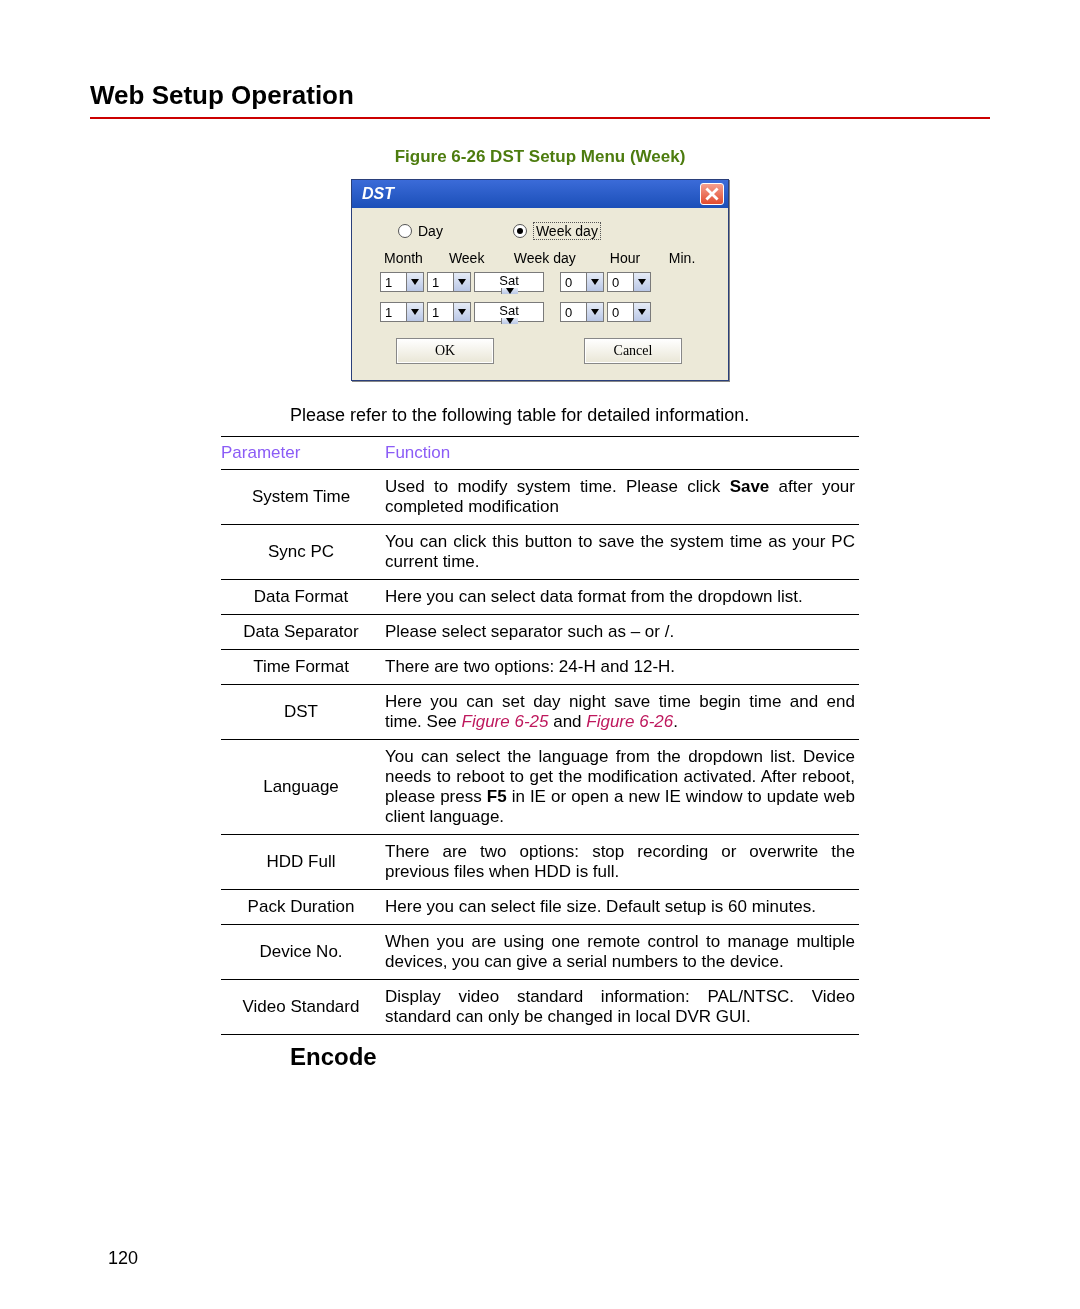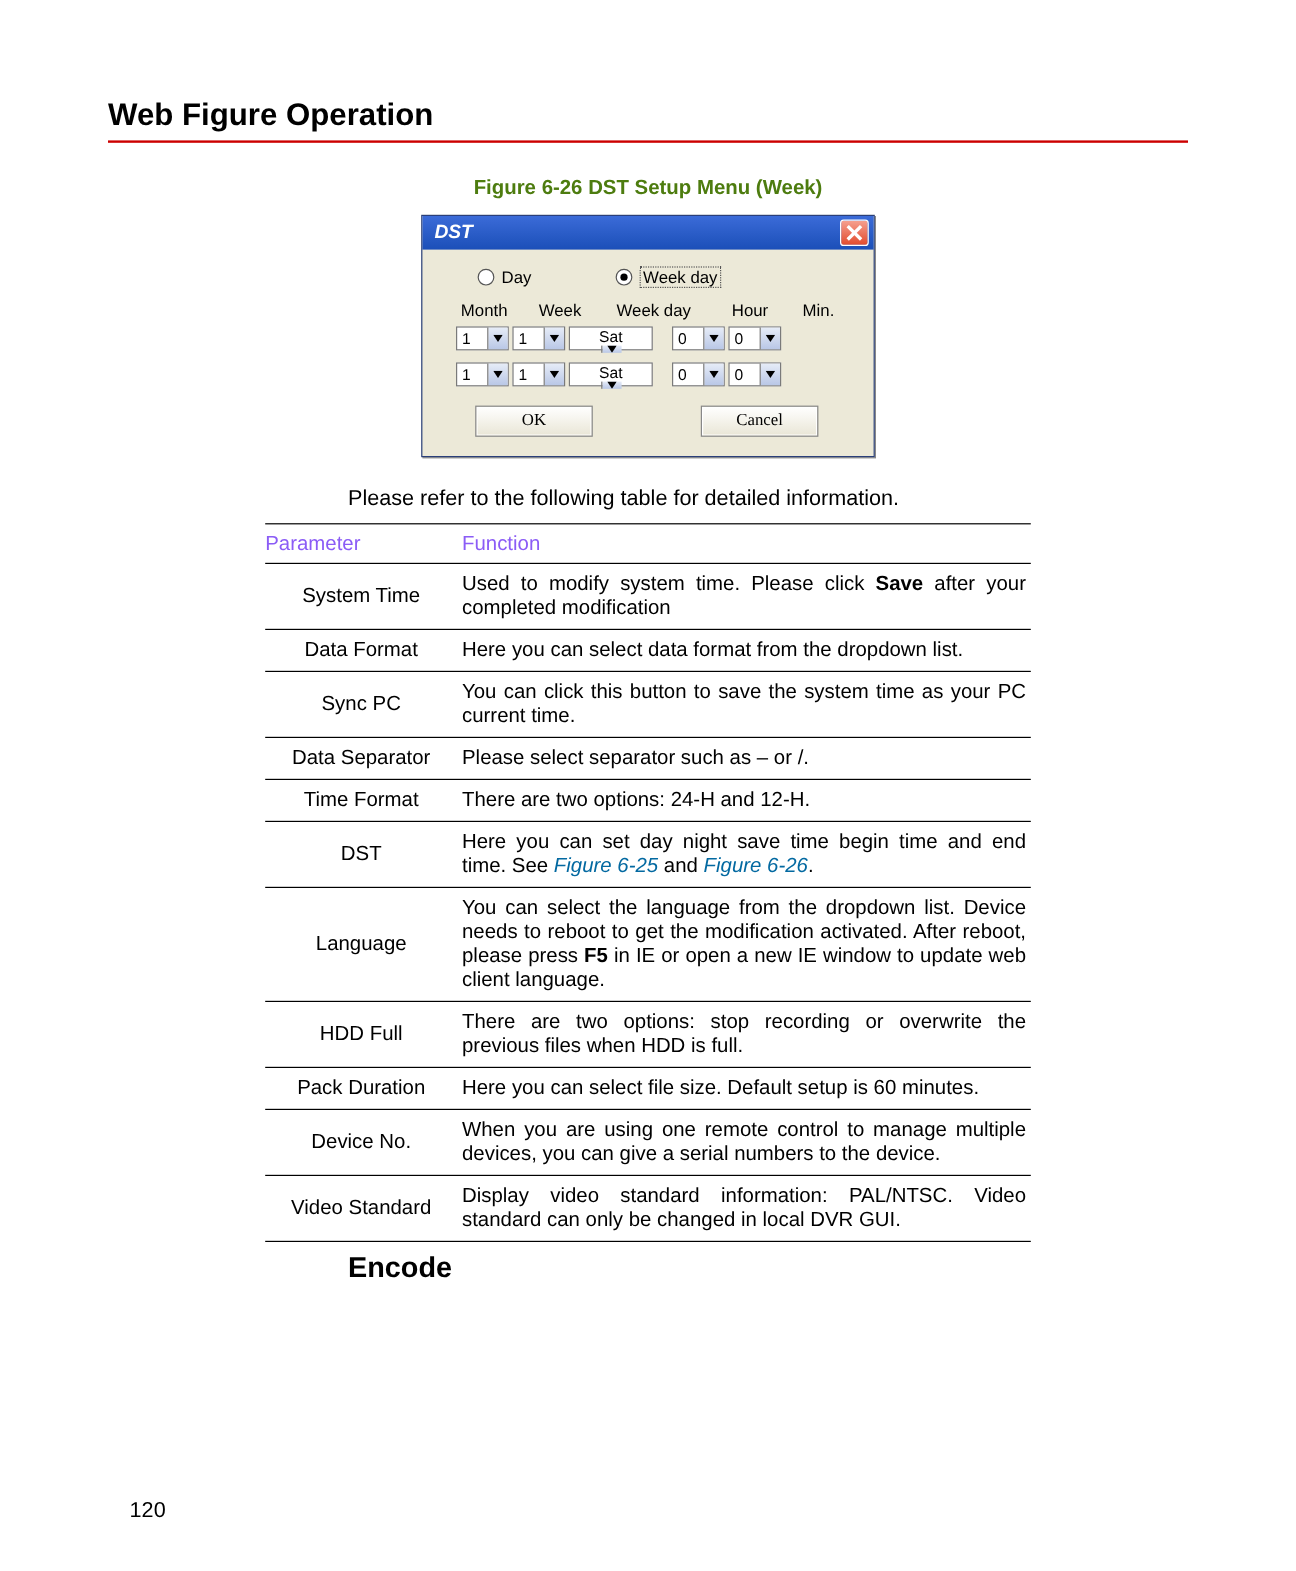--- a/index.html
+++ b/index.html
@@ -40,30 +40,30 @@
   .btn{width:96px;height:24px;border:1px solid #888;background:linear-gradient(to bottom,#fff,#e9e6d6);font-size:14px;display:flex;align-items:center;justify-content:center;box-shadow:inset 0 0 0 1px #fff;}
 
   
   .body-text{font-size:18px;margin:0 0 10px 0;}
 
   
   .tbl{width:638px;margin:0 auto;border-collapse:collapse;font-size:17px;}
   .tbl th{color:#8b5cf6;text-align:left;font-weight:normal;padding:6px 4px 6px 0;border-top:1.5px solid #000;border-bottom:1px solid #000;}
   .tbl td{padding:7px 4px 7px 0;border-bottom:1px solid #000;vertical-align:middle;text-align:justify;}
   .tbl td.param{width:160px;white-space:nowrap;text-align:center;}
-  .ref-link{color:#0369a1;font-style:italic;}
+  .ref-link{color:#be185d;font-style:italic;}
 
   .subhead{font-size:24px;font-weight:bold;margin:8px 0 0 200px;}
   .page-num{position:absolute;bottom:40px;left:108px;font-size:18px;}
 </style>
 </head>
 <body>
 
 <div class="page">
-  <div class="page-title">Web Figure Operation</div>
+  <div class="page-title">Web Setup Operation</div>
   <div class="title-rule"></div>
 
   <div class="figure-wrap">
     <div class="figure-caption">Figure 6-26 DST Setup Menu (Week)</div>
 
     <div class="dlg">
       <div class="dlg-title">
         <span>DST</span>
         <span class="dlg-close">
           <svg viewBox="0 0 10 10">
@@ -195,26 +195,26 @@
           <th>Parameter</th>
           <th>Function</th>
         </tr>
       </thead>
       <tbody>
         <tr>
             <td class="param">System Time</td>
           <td><span>Used to modify system time. Please click </span><b>Save</b><span> after your completed modification</span></td>
           </tr>
         <tr>
+            <td class="param">Sync PC</td>
+          <td>You can click this button to save the system time as your PC current time.</td>
+          </tr>
+        <tr>
             <td class="param">Data Format</td>
           <td>Here you can select data format from the dropdown list.</td>
-          </tr>
-        <tr>
-            <td class="param">Sync PC</td>
-          <td>You can click this button to save the system time as your PC current time.</td>
           </tr>
         <tr>
             <td class="param">Data Separator</td>
           <td>Please select separator such as – or /.</td>
           </tr>
         <tr>
             <td class="param">Time Format</td>
           <td>There are two options: 24-H and 12-H.</td>
           </tr>
         <tr>

